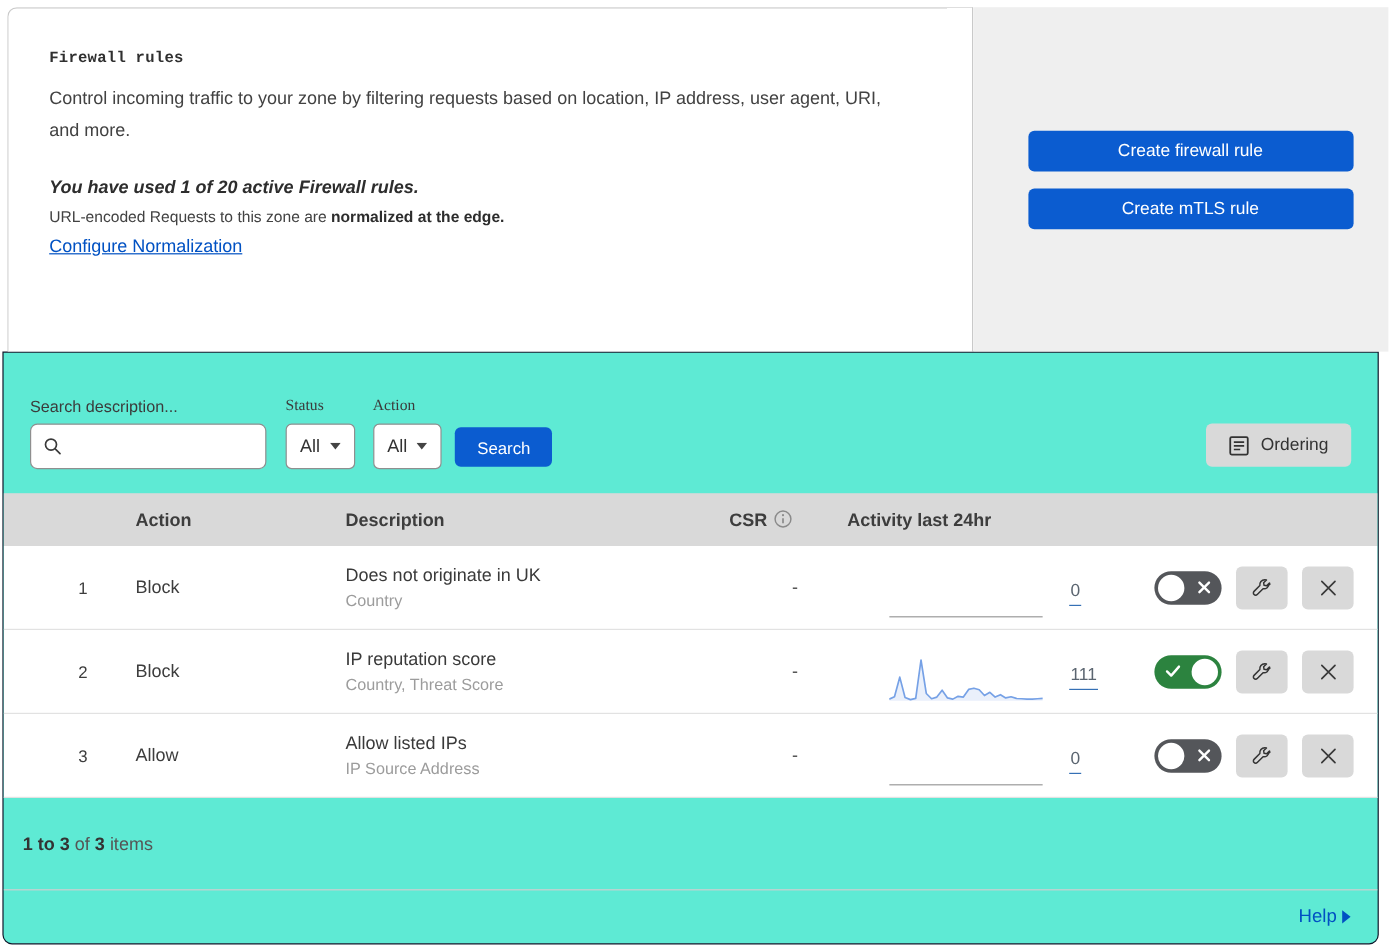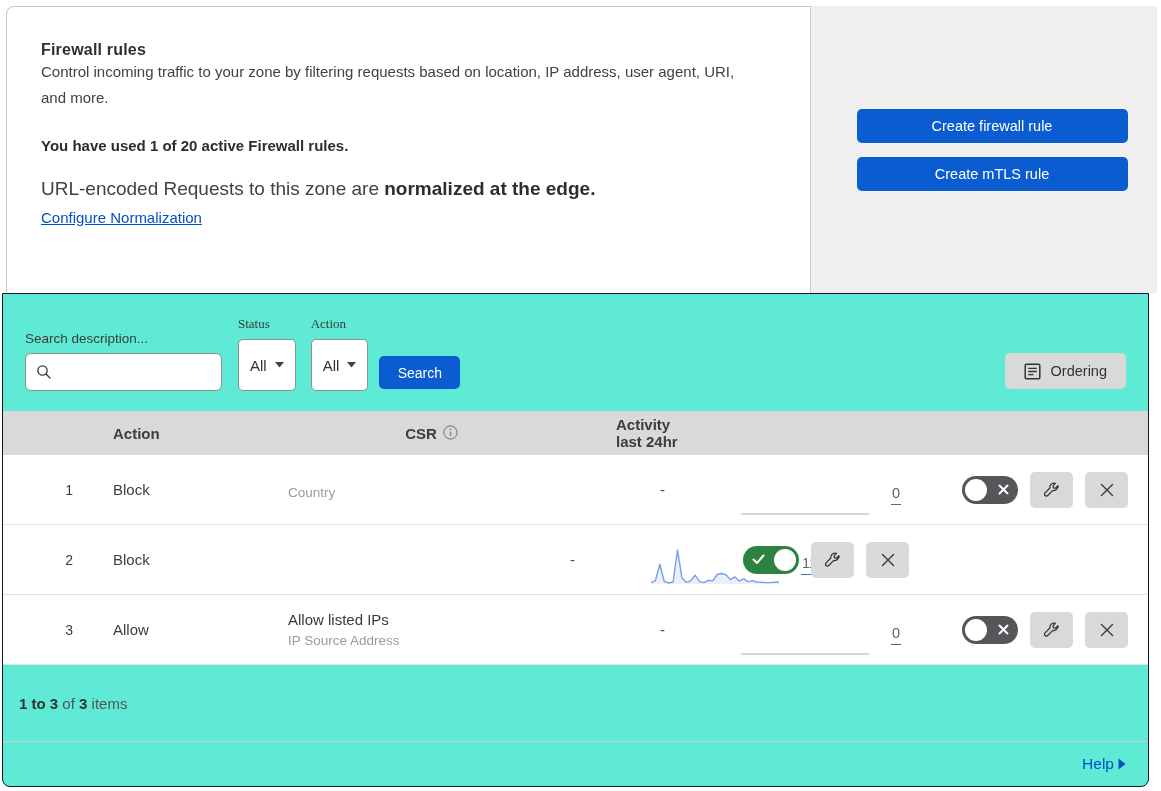--- a/index.html
+++ b/index.html
@@ -9,24 +9,24 @@
     -webkit-font-smoothing: antialiased;
   }
   .page { width: 1161px; }
 
   
   .top-area { display: flex; padding: 6px 4px 0 6px; height: 293px; }
   .intro-card {
     width: 805px; background: #fff; border: 1px solid #c9c9c9; border-bottom: none;
     border-radius: 8px 0 0 0; padding: 34px 40px 0 34px;
   }
-  .intro-card h1 { font-size: 16px; font-weight: 700; color: #303030; letter-spacing: .2px; }
-  .intro-desc { font-size: 15px; line-height: 1.75; color: #424242; max-width: 710px; }
-  .intro-usage { margin-top: 25px; font-size: 15px; font-weight: 700; color: #2d2d2d; }
-  .intro-norm { margin-top: 24px; font-size: 19px; color: #424242; }
+  .intro-card h1 { font-size: 13px; font-weight: 700; color: #303030; letter-spacing: .2px; font-family: Liberation Mono, monospace; }
+  .intro-desc { margin-top: 14px; font-size: 15px; line-height: 1.75; color: #424242; max-width: 710px; }
+  .intro-usage { margin-top: 25px; font-size: 15px; font-weight: 700; color: #2d2d2d; font-style: italic; }
+  .intro-norm { margin-top: 8px; font-size: 13px; color: #424242; }
   .intro-norm strong { color: #2d2d2d; }
   .intro-link {
     display: inline-block; margin-top: 9px; font-size: 15px; color: #0051c3;
     text-decoration: underline; cursor: pointer;
   }
   .cta-panel {
     flex: 1; background: #efefef; display: flex; flex-direction: column;
     align-items: center; justify-content: center; gap: 14px; padding-left: 16px;
   }
   .btn-primary {
@@ -45,21 +45,21 @@
   .filter-bar { display: flex; align-items: flex-end; padding: 17px 22px 20px 22px; height: 117px; }
   .f-group { display: flex; flex-direction: column; }
   .f-label { font-size: 13.5px; color: #3b3b3b; margin-bottom: 7px; }
   .f-label.big { font-size: 13px; font-family: Liberation Serif, serif; }
   .search-box {
     width: 197px; height: 38px; border: 1px solid #8f8f8f; border-radius: 6px;
     display: flex; align-items: center; padding: 0 10px; background: #fff;
   }
   .search-box input { border: none; outline: none; flex: 1; font-family: inherit; font-size: 14px; margin-left: 8px; min-width: 0; }
   .dropdown {
-    height: 52px; border: 1px solid #8f8f8f; border-radius: 5px; background: #fff;
+    height: 38px; border: 1px solid #8f8f8f; border-radius: 5px; background: #fff;
     display: flex; align-items: center; gap: 8px; padding: 0 11px; cursor: pointer;
     font-size: 15px; color: #333;
   }
   .gap16 { margin-right: 16px; } .gap15 { margin-right: 15px; } .gap11 { margin-right: 11px; }
   .btn-search { width: 81px; height: 33px; align-self: flex-end; margin-bottom: 2px; font-size: 14px; }
   .btn-ordering {
     margin-left: auto; align-self: flex-end; margin-bottom: 2px; height: 36px;
     background: #d9d9d9; border: none; border-radius: 5px; display: flex; align-items: center;
     gap: 10px; padding: 0 19px; font-family: inherit; font-size: 14.5px; color: #333; cursor: pointer;
   }
@@ -170,37 +170,39 @@
             <line x1="4.2" y1="8.5" x2="12.8" y2="8.5" stroke="#333" stroke-width="1.4"></line>
             <line x1="4.2" y1="11.6" x2="9.5" y2="11.6" stroke="#333" stroke-width="1.4"></line>
           </svg>
         <span>Ordering</span>
       </button>
     </div>
 
     <div class="t-header grid-row">
       <div></div>
       <div class="h-action">Action</div>
+      <div class="h-desc">Description</div>
       <div class="h-csr">
         <span>CSR</span>
         <svg width="15" height="15" viewBox="0 0 15 15">
             <circle cx="7.5" cy="7.5" r="6.6" fill="none" stroke="#8a8a8a" stroke-width="1.2"></circle>
             <line x1="7.5" y1="6.8" x2="7.5" y2="11" stroke="#8a8a8a" stroke-width="1.4"></line>
             <circle cx="7.5" cy="4.3" r="0.9" fill="#8a8a8a"></circle>
           </svg>
       </div>
       <div class="h-activity">Activity last 24hr</div>
       <div></div>
     </div>
 
     <div id="rows">
   <div class="row grid-row">
     <div class="c-num">1</div>
     <div class="c-action">Block</div>
     <div class="c-desc">
+      <div class="r-title">Does not originate in UK</div>
       <div class="r-sub">Country</div>
     </div>
     <div class="c-csr">-</div>
     <div class="c-activity">
       <div class="spark">
               <svg width="128" height="40" viewBox="0 0 128 40">
                 <line x1="0" y1="38" x2="128" y2="38" stroke="#aeaeae" stroke-width="1.2"></line>
               </svg>
             </div>
       <a class="count">0</a>
@@ -222,20 +224,24 @@
         <svg width="14" height="14" viewBox="0 0 14 14">
                 <path d="M1.5 1.5 L12.5 12.5 M12.5 1.5 L1.5 12.5" stroke="#3a3a3a" stroke-width="1.4" stroke-linecap="round"></path>
               </svg>
       </button>
     </div>
   </div>
 
   <div class="row grid-row">
     <div class="c-num">2</div>
     <div class="c-action">Block</div>
+    <div class="c-desc">
+      <div class="r-title">IP reputation score</div>
+      <div class="r-sub">Country, Threat Score</div>
+    </div>
     <div class="c-csr">-</div>
     <div class="c-activity">
       <div class="spark">
               <svg width="128" height="40" viewBox="0 0 128 40">
                 <polygon points="0,38 0.0,36.6 4.4,34.6 8.8,18.3 13.2,35.3 17.7,37.0 22.1,36.0 26.5,4.0 30.9,31.9 35.3,36.3 39.7,34.9 44.1,29.2 48.6,35.6 53.0,36.6 57.4,34.3 61.8,34.9 66.2,28.5 70.6,27.5 75.0,28.8 79.4,33.6 83.9,30.9 88.3,34.9 92.7,32.9 97.1,35.6 101.5,34.6 105.9,36.0 110.3,36.3 114.8,36.6 119.2,36.6 123.6,36.3 128.0,36.0 128,38" fill="#eaf0fb"></polygon>
                 <polyline points="0.0,36.6 4.4,34.6 8.8,18.3 13.2,35.3 17.7,37.0 22.1,36.0 26.5,4.0 30.9,31.9 35.3,36.3 39.7,34.9 44.1,29.2 48.6,35.6 53.0,36.6 57.4,34.3 61.8,34.9 66.2,28.5 70.6,27.5 75.0,28.8 79.4,33.6 83.9,30.9 88.3,34.9 92.7,32.9 97.1,35.6 101.5,34.6 105.9,36.0 110.3,36.3 114.8,36.6 119.2,36.6 123.6,36.3 128.0,36.0" fill="none" stroke="#76a1e6" stroke-width="1.4" stroke-linejoin="round"></polyline>
               </svg>
             </div>
       <a class="count">111</a>
     </div>

